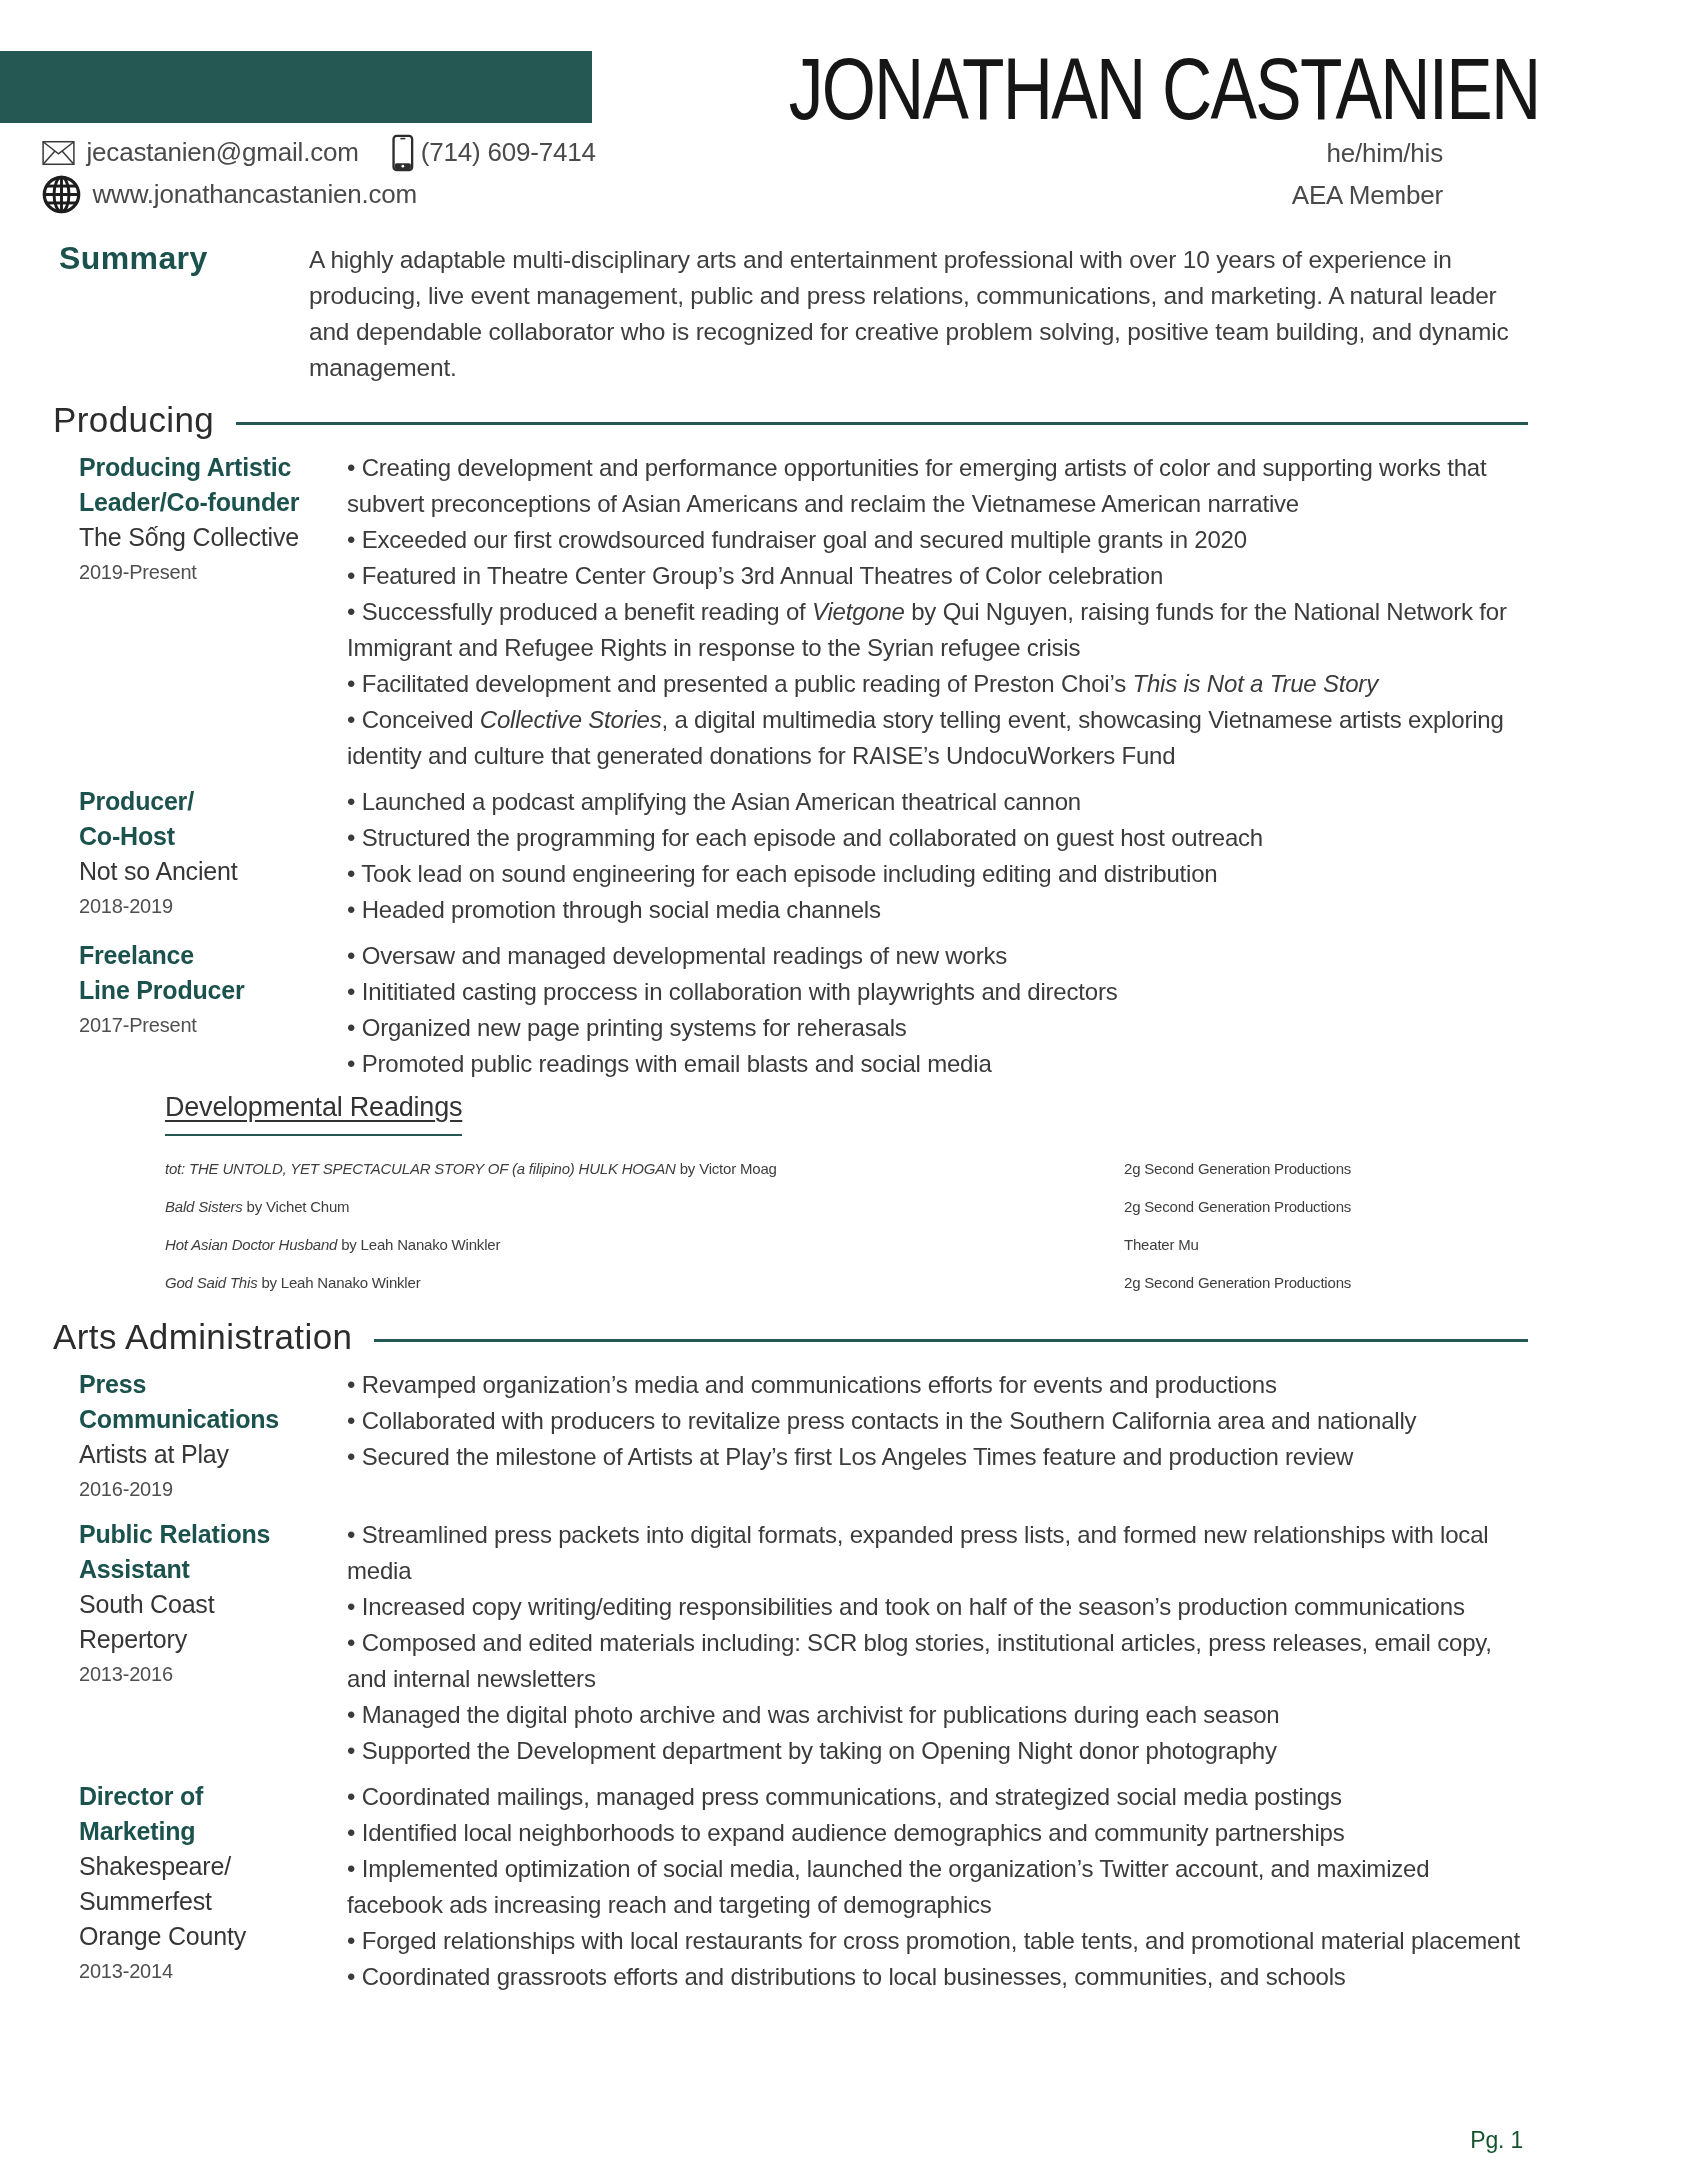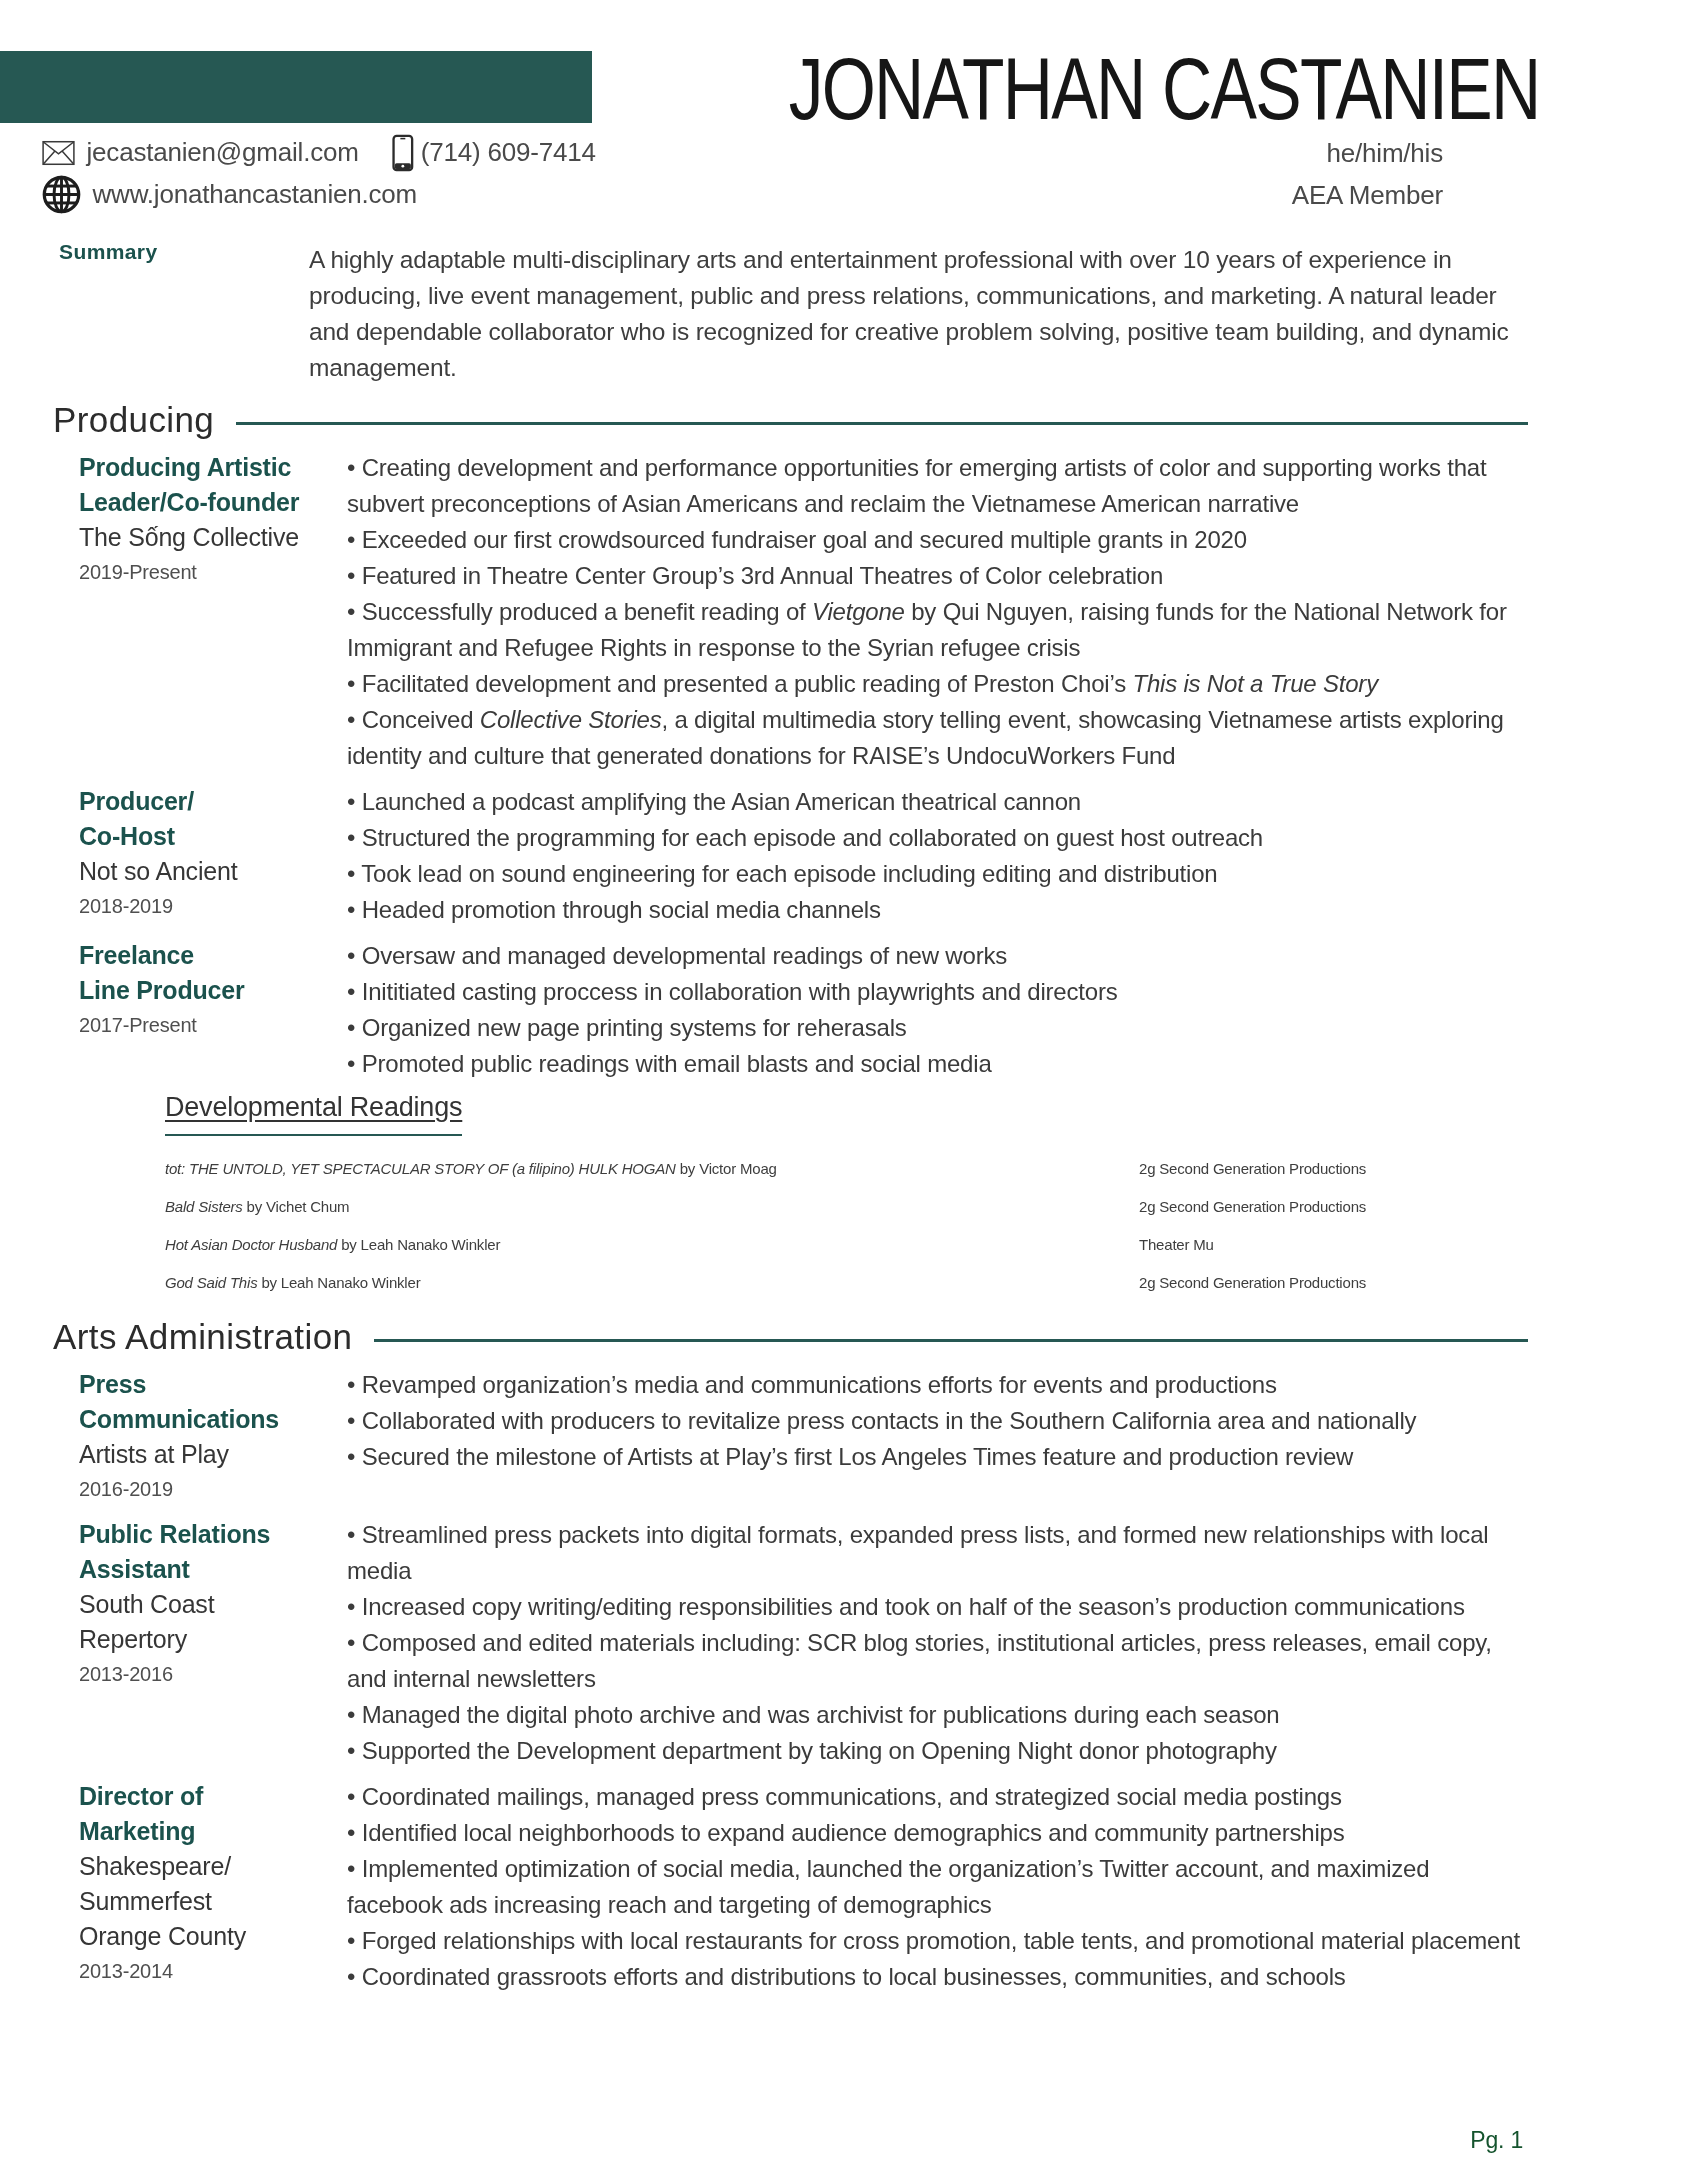--- a/index.html
+++ b/index.html
@@ -32,21 +32,21 @@
     font-size:26px;color:#4a4a4a;align-items:center;}
   .contact-rows{display:flex;flex-direction:column;}
   .contact-row{display:flex;align-items:center;height:42px;gap:11.5px;}
   .ci{display:inline-flex;align-items:center;justify-content:center;}
   .ci svg{display:block;}
   .phone-group{margin-left:21.7px;display:flex;align-items:center;gap:7.2px;}
   .contact-right{text-align:right;line-height:42px;color:#4a4a4a;}
   
   .summary{display:flex;margin:24.5px 65px 0 59px;}
   .summary-label{width:250px;flex:0 0 250px;margin:0;
-    font-size:21px;font-weight:700;color:var(--teal-dark);letter-spacing:0.4px;}
+    font-size:32px;font-weight:700;color:var(--teal-dark);letter-spacing:0.4px;}
   .summary-text{flex:1;margin:1.4px 0 0 0;max-width:1249px;
     font-size:24.5px;line-height:36px;color:#3e3e3e;}
   
   .sec-head{display:flex;align-items:center;gap:21.7px;margin:14.4px 47px 4.3px 53px;}
   .sec-title{margin:0;font-size:35px;font-weight:400;color:#2c2c2c;
     white-space:nowrap;letter-spacing:0.4px;}
   .sec-rule{flex:1;height:3.6px;background:var(--teal);margin-top:7.2px;}
   .entries{margin:0 47px 0 79px;}
   .entry{display:grid;grid-template-columns:268px 1fr;margin:10px 0 10px;}
   .entry-left{font-size:25px;line-height:35px;padding-right:13px;}
@@ -58,21 +58,21 @@
   .it{font-style:italic;}
   
   .subsec{margin:5.8px 47px 0 165px;}
   .subsec-title{display:inline-block;margin:0;font-size:27px;font-weight:400;color:#333;
     text-decoration:underline;text-underline-offset:4.3px;
     border-bottom:2.9px solid var(--teal);padding-bottom:11px;}
   .readings{margin-top:14.4px;}
   .reading{display:grid;grid-template-columns:1fr 404px;
     font-size:15px;line-height:38px;color:#3e3e3e;gap:21px;}
   .reading-title{white-space:nowrap;}
-  .reading-company{white-space:nowrap;margin-left:15px;}
+  .reading-company{white-space:nowrap;}
   
   .pagenum{position:absolute;right:52px;bottom:29px;font-size:23px;color:#14532d;}
 </style>
 </head>
 <body>
 
 <div class="page">
 
   <header>
     <div class="masthead">

